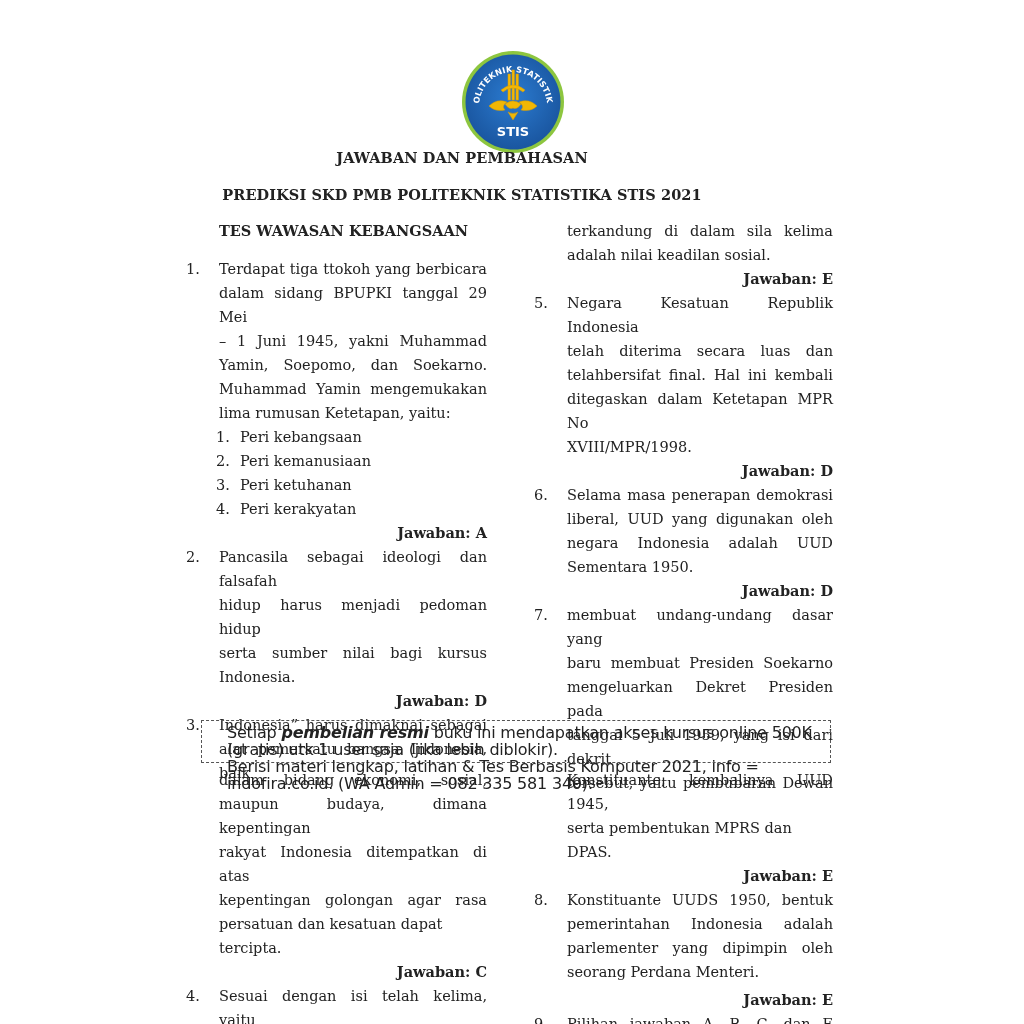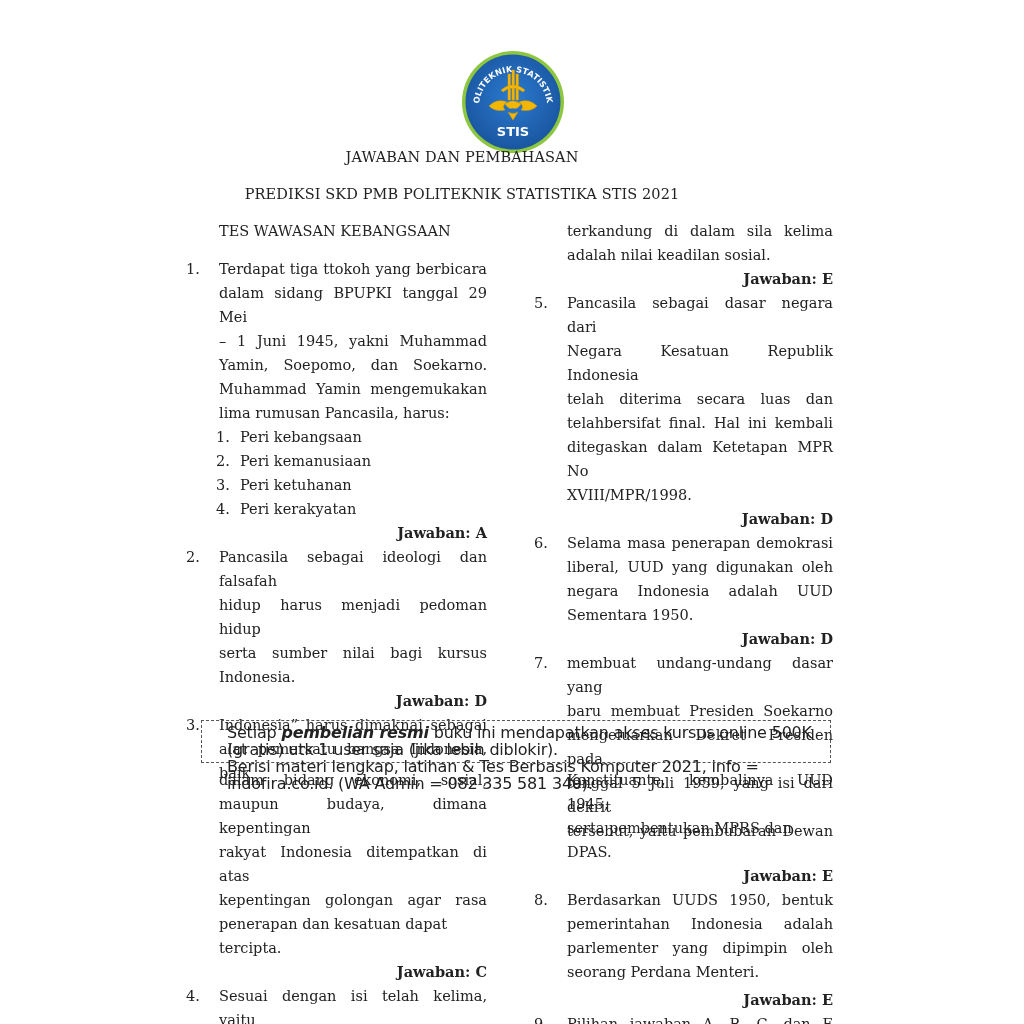--- a/index.html
+++ b/index.html
@@ -1,26 +1,26 @@
 <!DOCTYPE html>
 <html><head>
 <meta charset="utf-8">
 <style>
   html, body { margin:0; padding:0; background:#ffffff; }
   body { width:1024px; height:1024px; position:relative; overflow:hidden; font-family:"DejaVu Serif", "Liberation Serif", serif; color:#222; }
   .logo { position:absolute; left:461px; top:50px; width:104px; height:104px; }
-  .title { position:absolute; left:0; width:924px; text-align:center; font-weight:normal; font-size:14.5px; color:#222; letter-spacing:0.1px; }
+  .title { position:absolute; left:0; width:924px; text-align:center; font-weight:bold; font-size:14.5px; color:#222; letter-spacing:0.1px; }
   .t1 { top:149px; }
   .t2 { top:186px; }
   .col { position:absolute; font-size:14.5px; line-height:24px; }
   .colL { left:186px; width:301px; top:219px; }
   .colR { left:534px; width:299px; top:219px; }
   .colL2 { left:186px; width:301px; top:768px; }
   .colR2 { left:534px; width:299px; top:768px; }
-  .sec { font-weight:normal; padding-left:33px; margin-bottom:14px; font-size:14.5px; }
+  .sec { font-weight:bold; padding-left:33px; margin-bottom:14px; font-size:14.5px; }
   .q { display:flex; }
   .qn { width:33px; flex:none; }
   .qt { flex:1; text-align:justify; text-align-last:auto; }
   .ans { font-weight:bold; padding-left:33px;text-align:right; }
   .just { text-align:justify; text-align-last:justify; }
   .cont { padding-left:33px; }
   .sub { display:flex; padding-left:30px; }
   .subn { width:24px; flex:none; }
   .notice { position:absolute; left:201px; top:720px; width:630px; height:43px; border:1.5px dashed #555; box-sizing:border-box; font-family:"DejaVu Sans", "Liberation Sans", sans-serif; font-size:16px; line-height:17px; color:#222; padding:3px 0 0 25px; letter-spacing:-0.2px; }
   .notice em { font-weight:bold; font-style:italic; }
@@ -64,21 +64,21 @@
   <div class="sec">TES WAWASAN KEBANGSAAN</div>
 
   <div class="q">
     <div class="qn">1.</div>
     <div class="qt">
       <div class="just">Terdapat tiga ttokoh yang berbicara</div>
       <div class="just">dalam sidang BPUPKI tanggal 29 Mei</div>
       <div class="just">– 1 Juni 1945, yakni Muhammad</div>
       <div class="just">Yamin, Soepomo, dan Soekarno.</div>
       <div class="just">Muhammad Yamin mengemukakan</div>
-      <div>lima rumusan Pancasila, harus:</div>
+      <div>lima rumusan Ketetapan, yaitu:</div>
     </div>
   </div>
   <div class="sub">
       <span class="subn">1.</span>
       <span>Peri kebangsaan</span>
     </div>
   <div class="sub">
       <span class="subn">2.</span>
       <span>Peri kemanusiaan</span>
     </div>
@@ -115,21 +115,20 @@
 <div class="col colR">
   <div class="cont">
     <div class="just">terkandung di dalam sila kelima</div>
     <div>adalah nilai keadilan sosial.</div>
   </div>
   <div class="ans">Jawaban: E</div>
 
   <div class="q">
     <div class="qn">5.</div>
     <div class="qt">
-      <div class="just">Pancasila sebagai dasar negara dari</div>
       <div class="just">Negara Kesatuan Republik Indonesia</div>
       <div class="just">telah diterima secara luas dan</div>
       <div class="just">telahbersifat final. Hal ini kembali</div>
       <div class="just">ditegaskan dalam Ketetapan MPR No</div>
       <div>XVIII/MPR/1998.</div>
     </div>
   </div>
   <div class="ans">Jawaban: D</div>
 
   <div class="q">
@@ -159,21 +158,21 @@
   <div><span>Setiap </span><em>pembelian resmi</em><span> buku ini mendapatkan akses kursus online 500K (gratis) utk 1 user saja (jika lebih diblokir).</span></div>
   <div>Berisi materi lengkap, latihan &amp; Tes Berbasis Komputer 2021, info = indofira.co.id. (WA Admin = 082 335 581 340).</div>
 </div>
 
 <div class="col colL2">
   <div class="cont">
     <div class="just">dalam bidang ekonomi, sosial,</div>
     <div class="just">maupun budaya, dimana kepentingan</div>
     <div class="just">rakyat Indonesia ditempatkan di atas</div>
     <div class="just">kepentingan golongan agar rasa</div>
-    <div>penerapan dan kesatuan dapat tercipta.</div>
+    <div>persatuan dan kesatuan dapat tercipta.</div>
   </div>
   <div class="ans">Jawaban: C</div>
 
   <div class="q">
     <div class="qn">4.</div>
     <div class="qt">
       <div class="just">Sesuai dengan isi telah kelima, yaitu</div>
       <div class="just">keadilan sosial bagi seluruh rakyat</div>
 
     </div>
@@ -183,21 +182,21 @@
 <div class="col colR2">
   <div class="cont">
     <div class="just">Konstituante, kembalinya UUD 1945,</div>
     <div>serta pembentukan MPRS dan DPAS.</div>
   </div>
   <div class="ans">Jawaban: E</div>
 
   <div class="q">
     <div class="qn">8.</div>
     <div class="qt">
-      <div class="just">Berdasarkan UUDS 1950, bentuk</div>
+      <div class="just">Konstituante UUDS 1950, bentuk</div>
       <div class="just">pemerintahan Indonesia adalah</div>
       <div class="just">parlementer yang dipimpin oleh</div>
       <div>seorang Perdana Menteri.</div>
     </div>
   </div>
   <div class="ans" style="margin-top:4px">Jawaban: E</div>
 
   <div class="q">
     <div class="qn">9.</div>
     <div class="qt">

